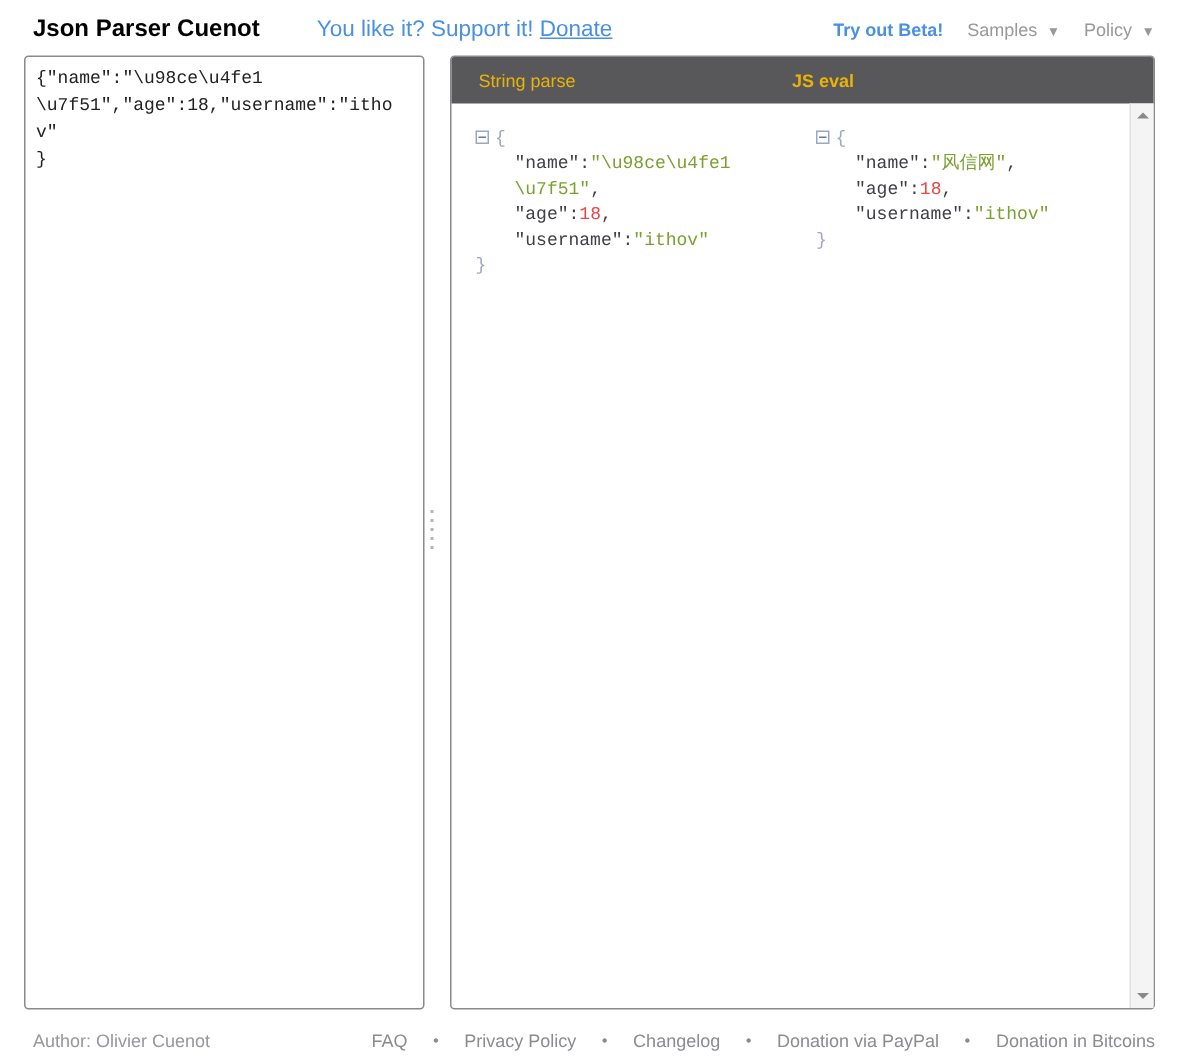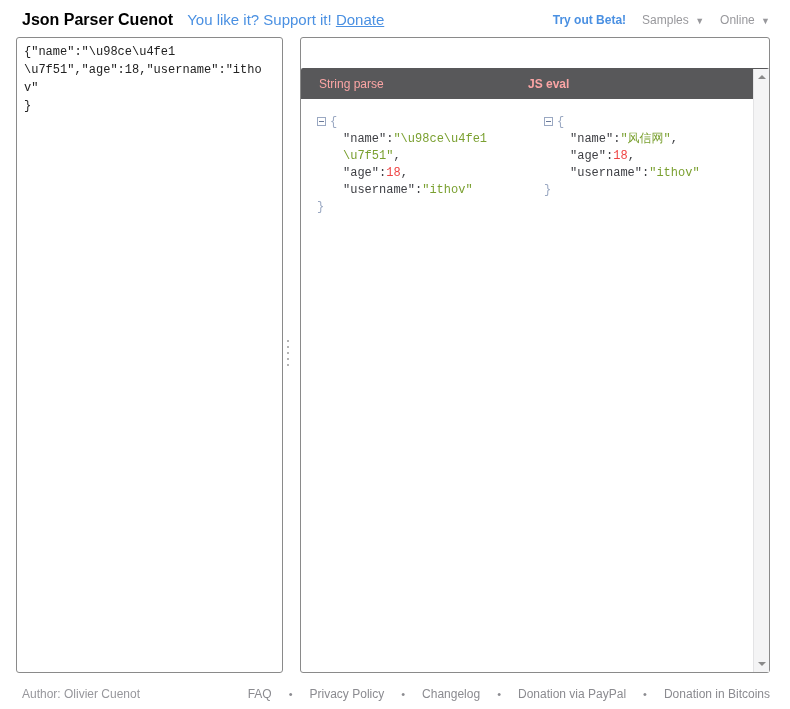--- a/index.html
+++ b/index.html
@@ -2,21 +2,21 @@
 <html><head>
 <meta charset="utf-8">
 <style>
   * { margin:0; padding:0; box-sizing:border-box; }
   html,body { width:790px; height:709px; background:#fff; overflow:hidden;
               font-family:"Liberation Sans", sans-serif; }
 
   
   .header { height:37px; display:flex; align-items:center; padding:2px 20px 0 22px; }
   .title { font-size:16px; font-weight:bold; color:#000; white-space:nowrap; }
-  .support { margin-left:14px; font-size:15px; color:#4a90e2; white-space:nowrap; }
+  .support { margin-left:38px; font-size:15px; color:#4a90e2; white-space:nowrap; }
   .support a { color:#4a90e2; text-decoration:underline; cursor:pointer; }
   .header-right { margin-left:auto; display:flex; align-items:flex-end; gap:16px; font-size:12px; }
   .beta { color:#4a90e2; font-weight:bold; cursor:pointer; white-space:nowrap; }
   .menu { color:#98989c; cursor:pointer; white-space:nowrap; }
   .menu .chev { font-size:9px; color:#98989c; margin-left:3px; }
 
   
   .main { position:relative; height:636px; }
   .json-input {
     position:absolute; left:16px; top:0; width:267px; height:636px;
@@ -25,22 +25,22 @@
     font-size:12px; line-height:18px; color:#222;
     resize:none; outline:none; overflow:hidden; background:#fff;
     white-space:pre-wrap; word-break:break-all;
   }
   .resize-handle { position:absolute; left:287px; top:303px; width:4px; height:26px;
     display:flex; flex-direction:column; justify-content:space-between; cursor:col-resize; }
   .resize-handle .dot { width:2px; height:2px; background:#b4b4b4; }
 
   .panel { position:absolute; left:300px; top:0; width:470px; height:636px;
     border:1px solid #8a8a8a; border-radius:3px; background:#fff; }
-  .panel-header { position:relative; height:31px; background:#58585a; color:#fca5a5;
-    font-size:12px; border-radius:2px 2px 0 0;margin-top:30px; }
+  .panel-header { position:relative; height:31px; background:#58585a; color:#eab308;
+    font-size:12px; border-radius:2px 2px 0 0; }
   .panel-header .col-title { position:absolute; top:9px; white-space:nowrap; }
   .panel-header .col1 { left:18px; }
   .panel-header .col2 { left:227px;font-weight:bold; }
 
   .panel-body { position:relative; height:603px; overflow:hidden; }
   .tree { position:absolute; top:15px;
     font-family:"Liberation Mono","DejaVu Sans Mono",monospace;
     font-size:12px; line-height:17px; }
   .tree-col1 { left:16px; width:218px; }
   .tree-col2 { left:243px; width:200px; }
@@ -83,21 +83,21 @@
     <span>You like it? Support it!</span>
     <a>Donate</a>
   </span>
   <span class="header-right">
     <span class="beta">Try out Beta!</span>
     <span class="menu">
       <span>Samples</span>
       <span class="chev">▼</span>
     </span>
     <span class="menu">
-      <span>Online</span>
+      <span>Policy</span>
       <span class="chev">▼</span>
     </span>
   </span>
 </div>
 
 <div class="main">
   <textarea class="json-input" spellcheck="false" style="">{"name":"\u98ce\u4fe1
 \u7f51","age":18,"username":"ithov"
 }</textarea>
 

